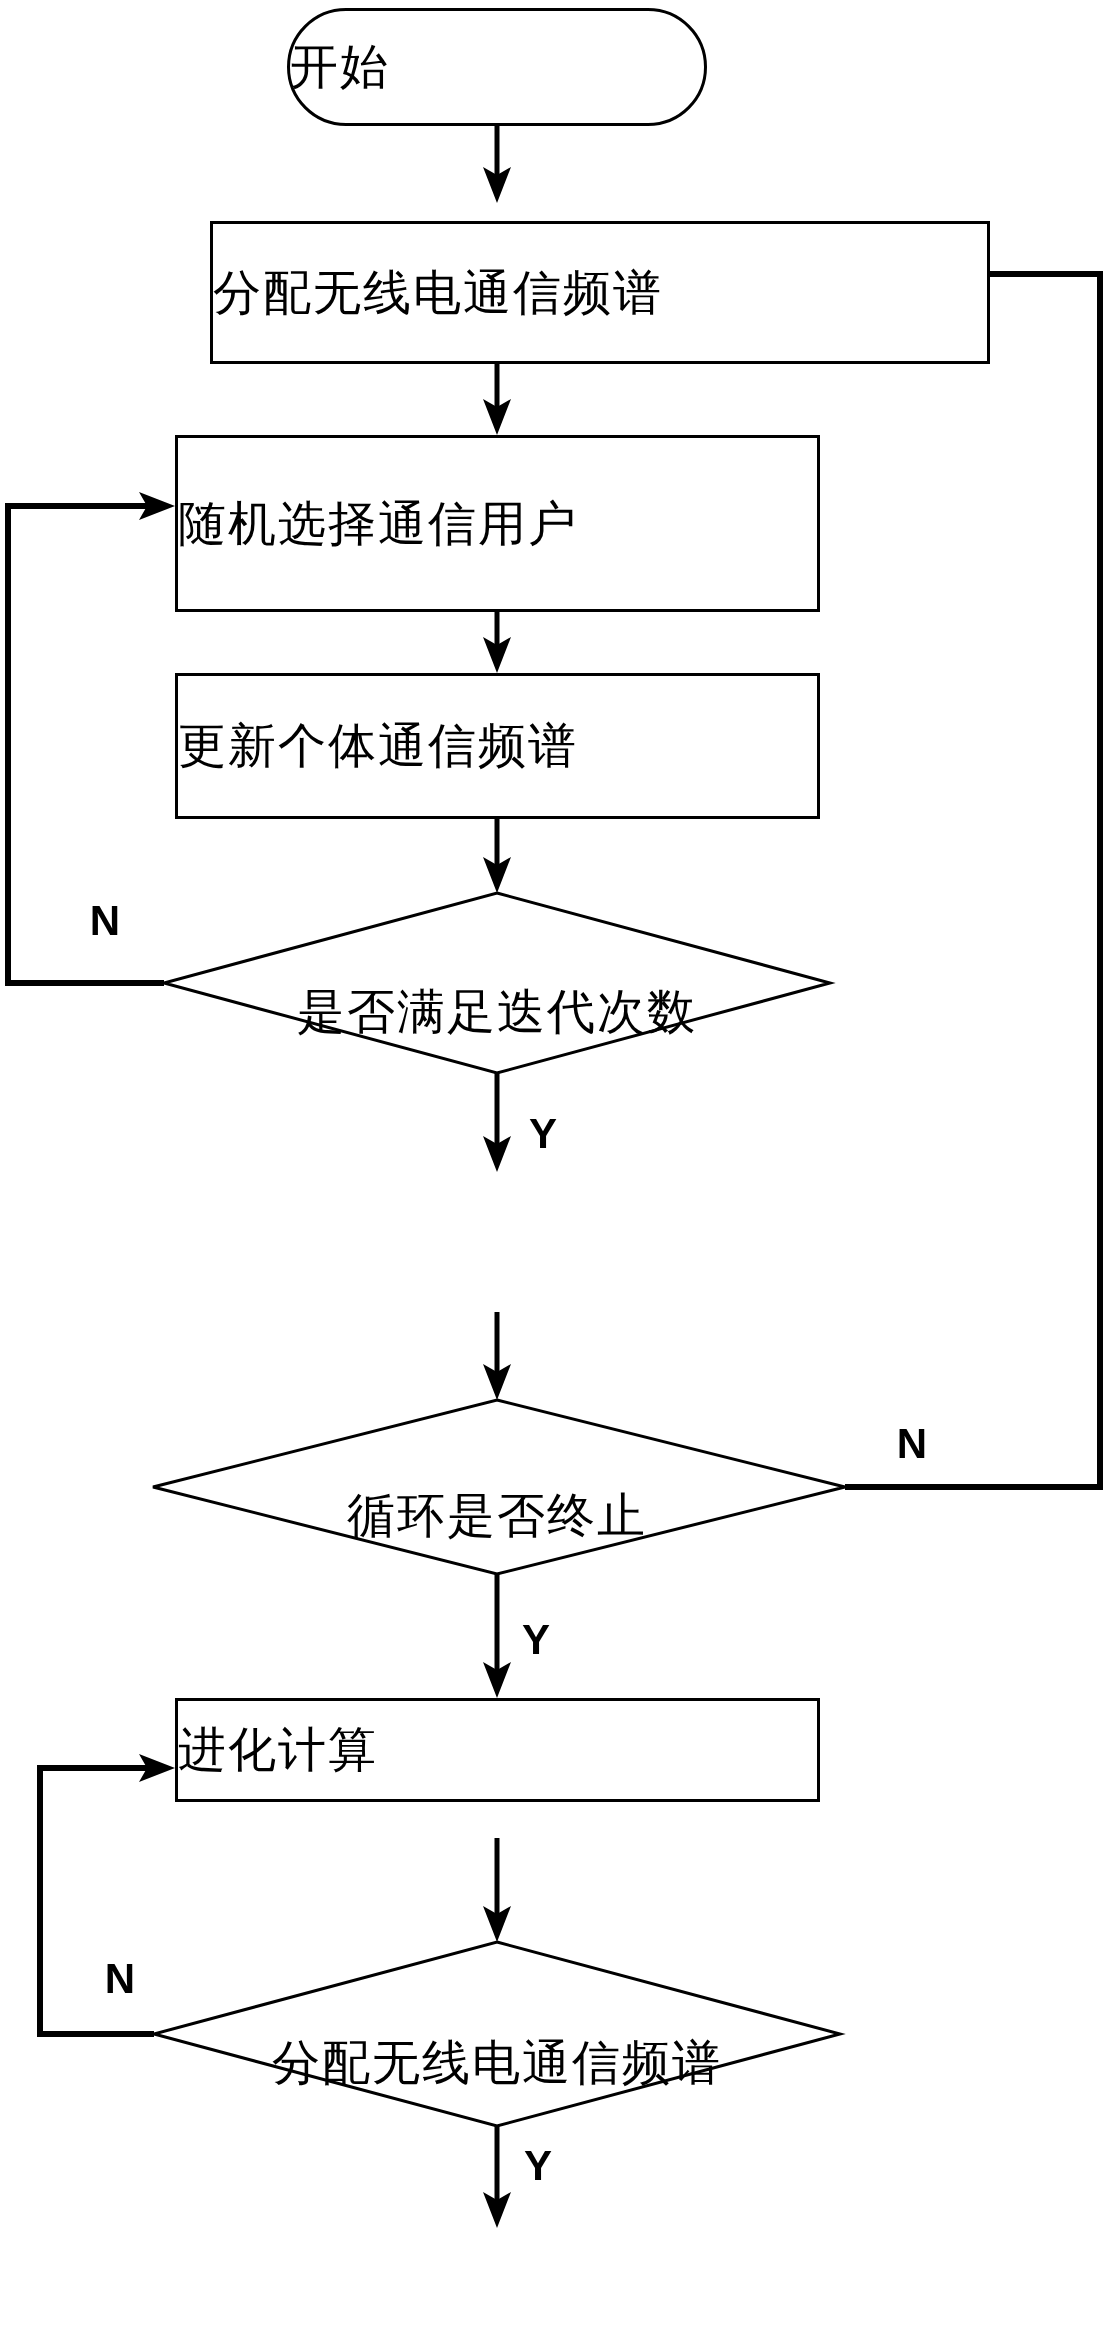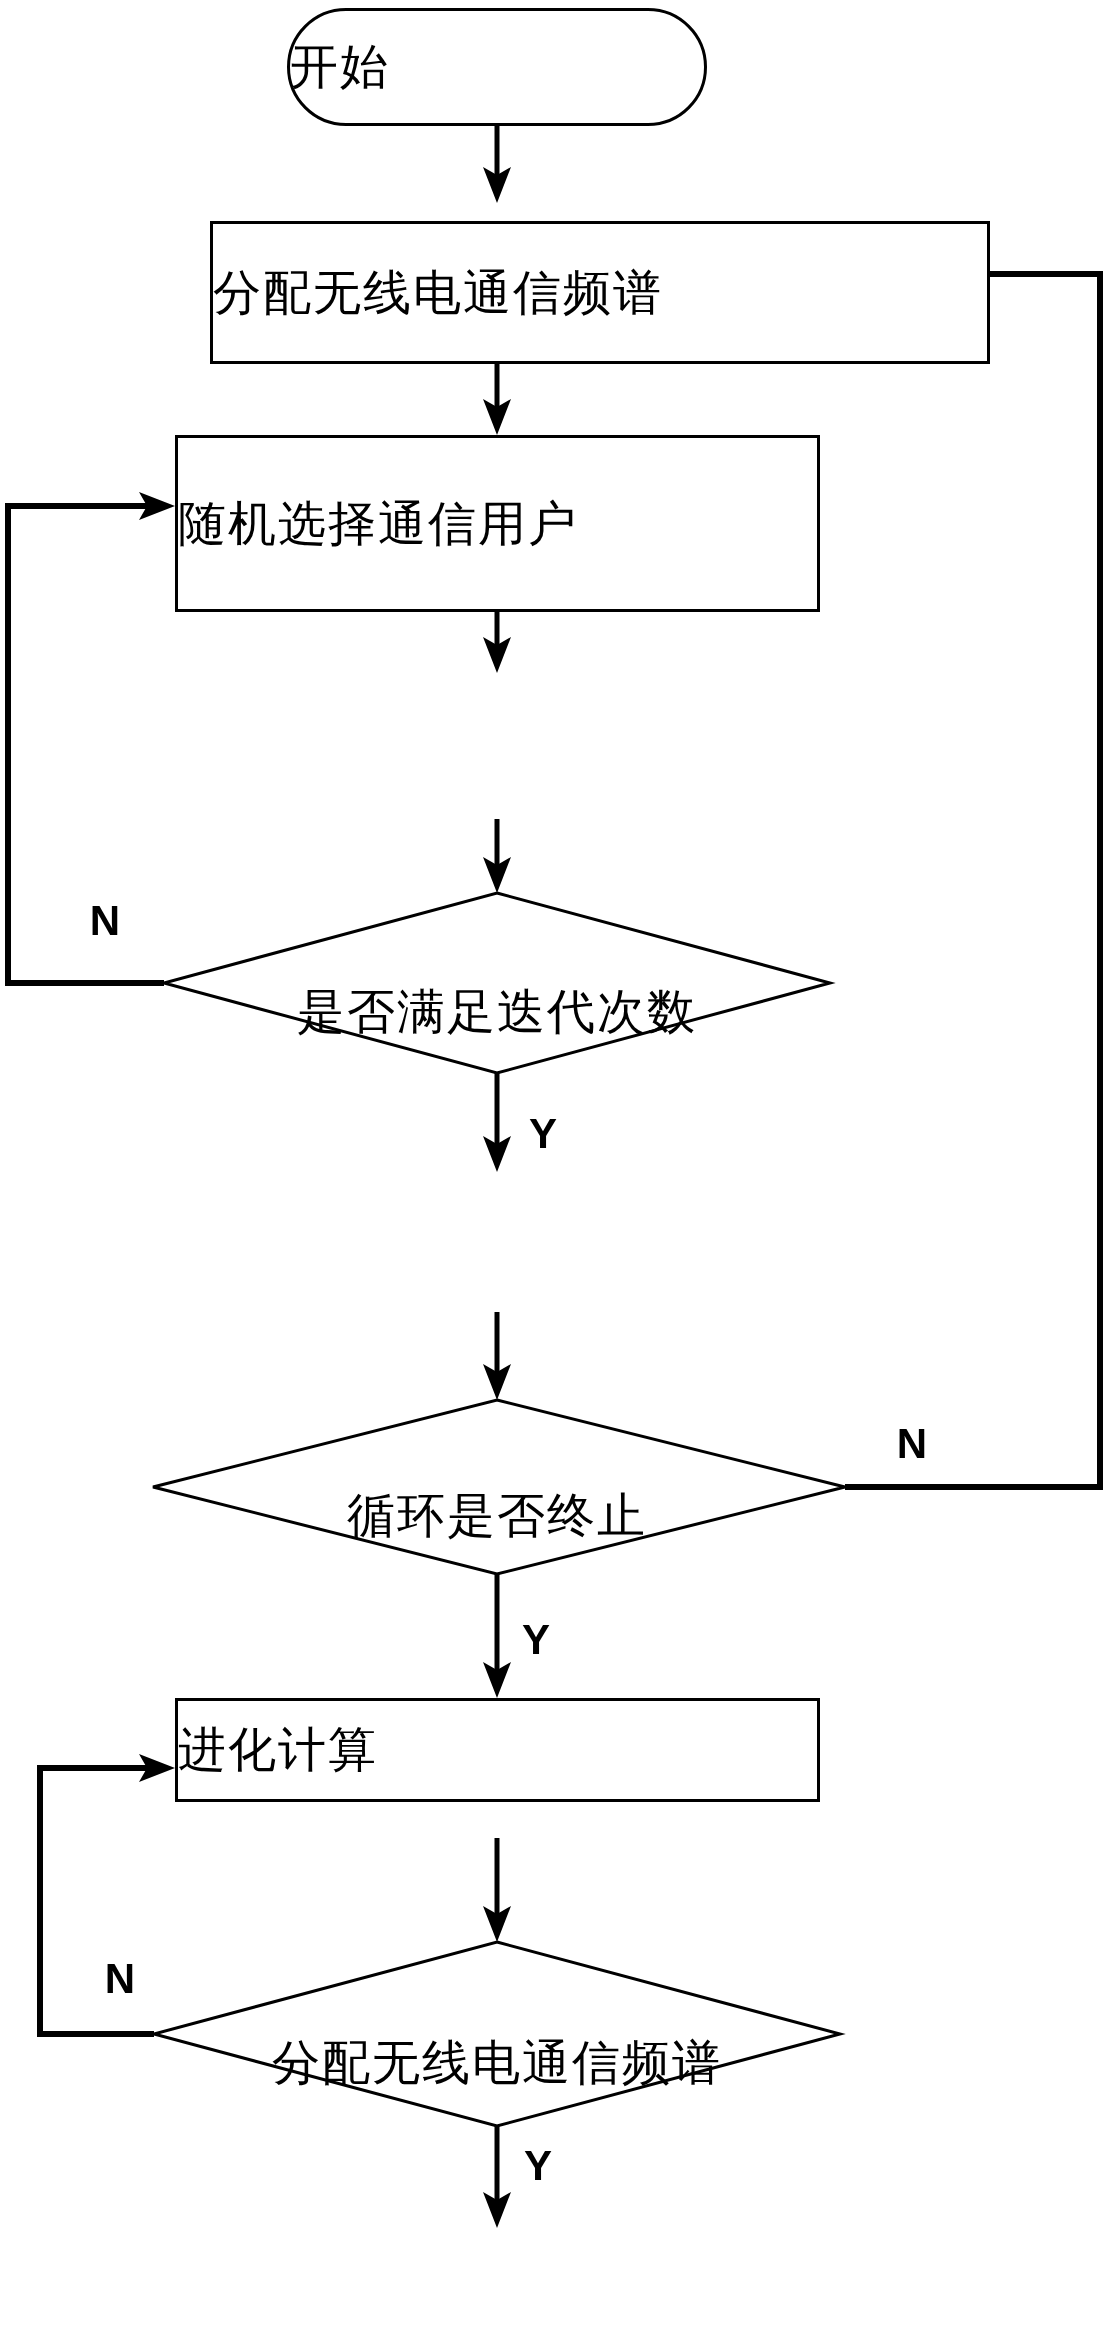--- a/index.html
+++ b/index.html
@@ -133,20 +133,23 @@
   </div>
 
   <div class="node" style="left:175px; top:221px; width:780px; height:143px;margin-left:35px;">
     <span>分配无线电通信频谱</span>
   </div>
 
   <div class="node" style="left:175px; top:435px; width:645px; height:177px;">
     <span>随机选择通信用户</span>
   </div>
 
+  <div class="node" style="left:175px; top:673px; width:645px; height:146px;">
+    <span>更新个体通信频谱</span>
+  </div>
 
 
   <div class="node" style="left:175px; top:1698px; width:645px; height:104px;">
     <span>进化计算</span>
   </div>
 
 
   <div class="dlabel" style="left:197px; top:957px;">是否满足迭代次数</div>
   <div class="dlabel" style="left:197px; top:1461px;">循环是否终止</div>
   <div class="dlabel" style="left:197px; top:2008px;">分配无线电通信频谱</div>

